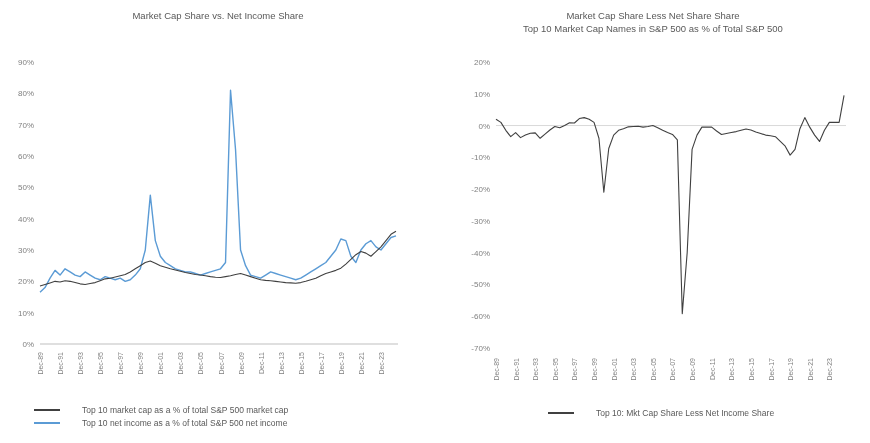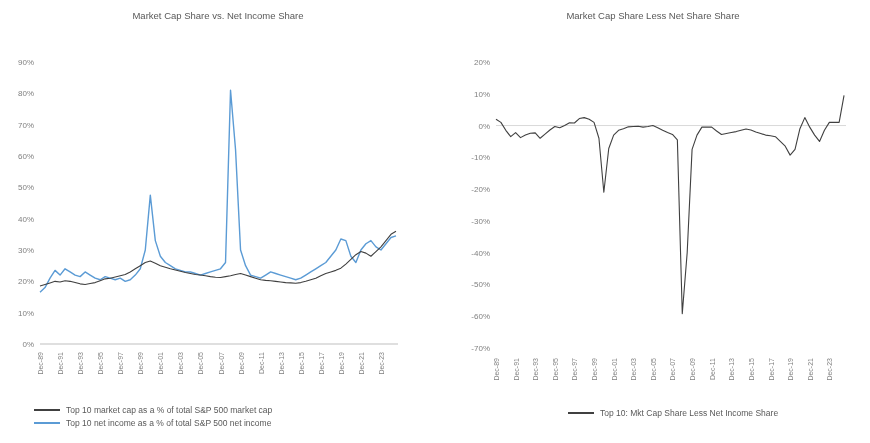--- a/index.html
+++ b/index.html
@@ -48,35 +48,36 @@
   .legend {
     position: absolute;
     font-size: 8.5px;
     color: #595959;
   }
   .legend-row {
     display: flex;
     align-items: center;
     margin-bottom: 3px;
     white-space: nowrap;
+    gap: 16px;
   }
   .legend-swatch {
     width: 26px;
     height: 0;
     border-top-width: 2px;
     border-top-style: solid;
     margin-right: 6px;
     flex: 0 0 auto;
   }
   .legend-left {
     left: 34px;
     bottom: 12px;
   }
   .legend-right {
-    left: 132px;
+    left: 112px;
     bottom: 22px;
   }
   .axis-text {
     font-size: 8px;
     fill: #808080;
     font-family: "Liberation Sans", sans-serif;
   }
   .axis-text-v {
     font-size: 7px;
     fill: #808080;
@@ -145,20 +146,21 @@
       <div class="legend-row">
         <span class="legend-swatch" style="border-top-color:#5B9BD5"></span>
         <span>Top 10 net income as a % of total S&amp;P 500 net income</span>
       </div>
     </div>
   </div>
 
   <div class="panel panel-right">
     <div class="chart-title">
       <div>Market Cap Share Less Net Share Share</div>
+      <div>Top 10 Market Cap Names in S&amp;P 500 as % of Total S&amp;P 500</div>
     </div>
 
     <div class="plot-area">
       <svg class="plot-svg" width="434" height="443" viewBox="0 0 434 443">
         <g id="right-ylabels">
             <text x="54" y="351" class="axis-text" text-anchor="end">-70%</text>
             <text x="54" y="319.22222222222223" class="axis-text" text-anchor="end">-60%</text>
             <text x="54" y="287.44444444444446" class="axis-text" text-anchor="end">-50%</text>
             <text x="54" y="255.66666666666669" class="axis-text" text-anchor="end">-40%</text>
             <text x="54" y="223.8888888888889" class="axis-text" text-anchor="end">-30%</text>

